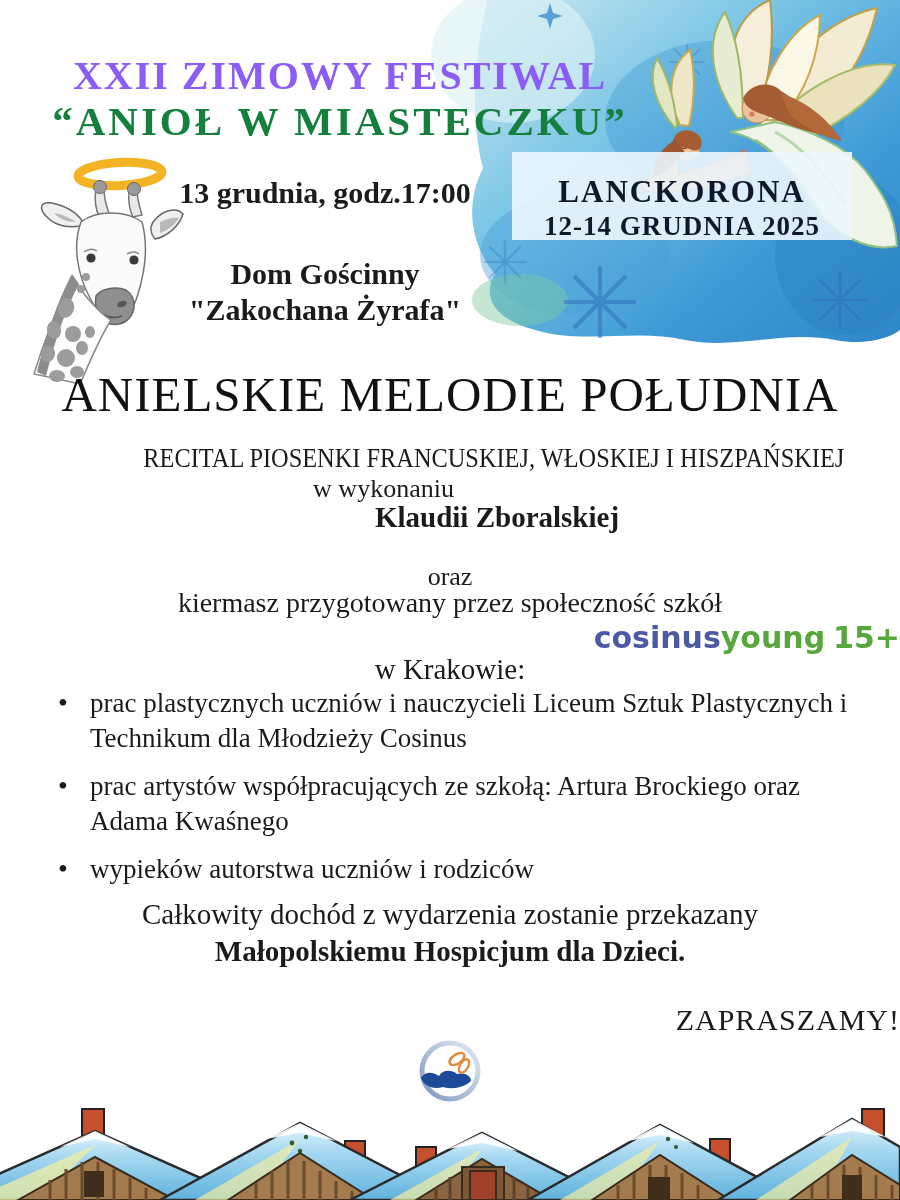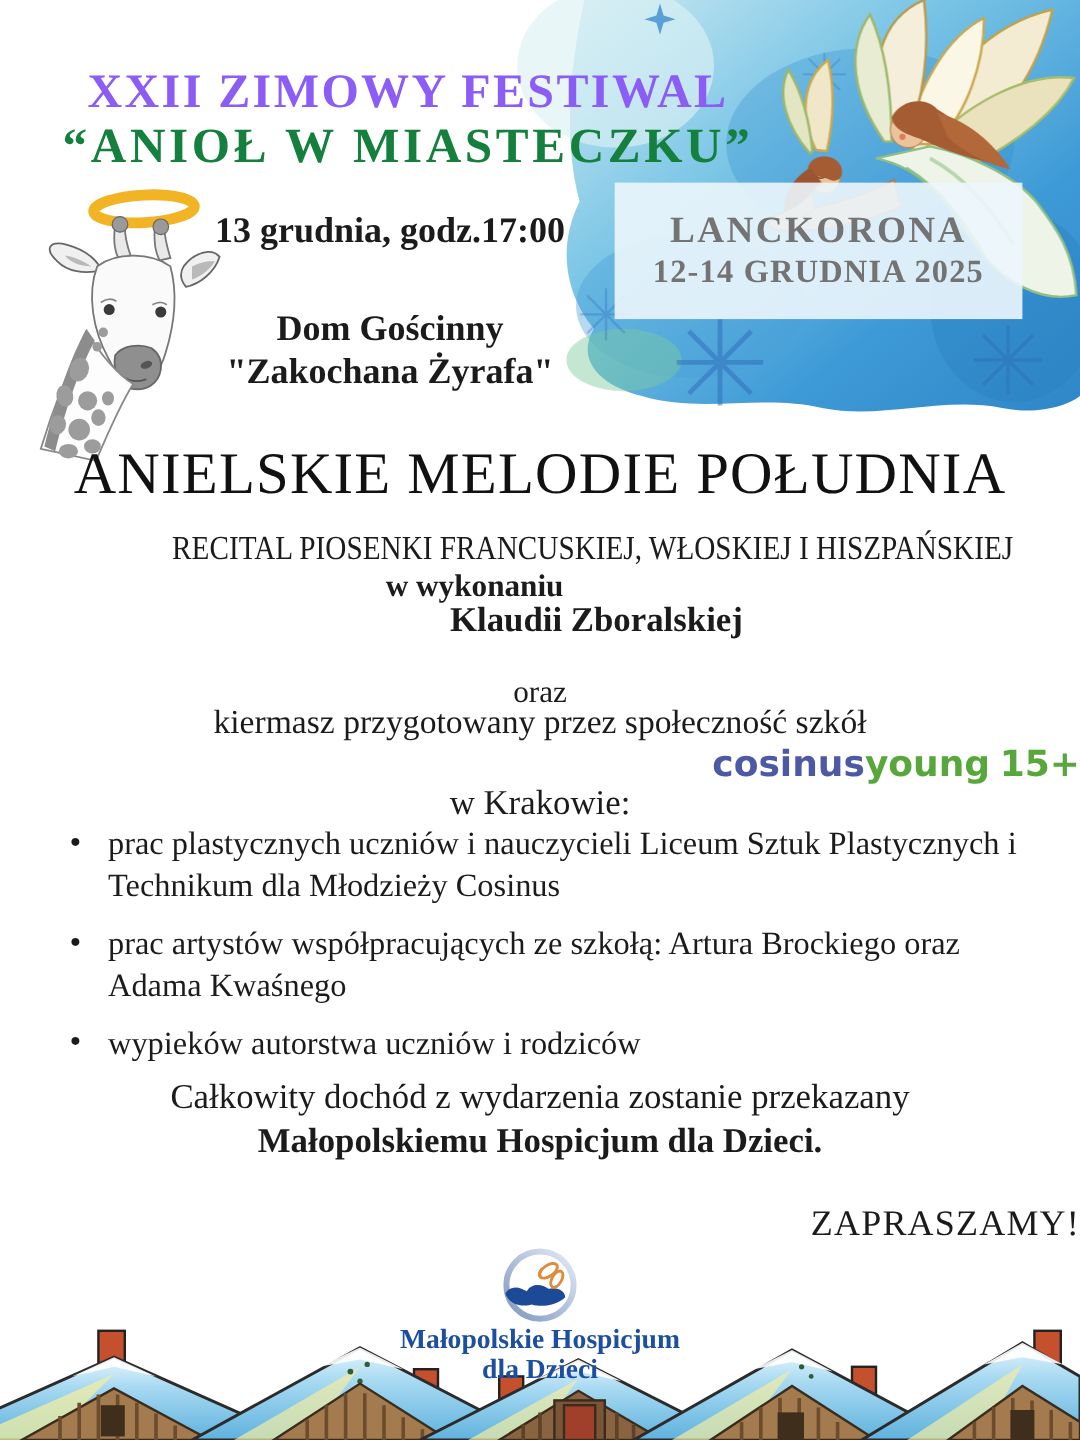--- a/index.html
+++ b/index.html
@@ -11,30 +11,30 @@
   
   #watercolor{left:425px;top:0;width:475px;height:348px;}
   #giraffe{left:10px;top:156px;width:184px;height:232px;}
   
   #festival{top:54px;left:0;width:680px;text-align:center;line-height:1.12;}
   #festival .l1{font-size:40px;font-weight:bold;letter-spacing:2px;color:#8b5cf6;}
   #festival .l2{font-size:41px;font-weight:bold;letter-spacing:3px;color:#15803d;}
   #date-line{top:176px;left:0;width:650px;text-align:center;font-size:30px;font-weight:bold;}
   #venue{top:256px;left:0;width:650px;text-align:center;font-size:30px;font-weight:bold;line-height:1.2;}
   #badge{
-    left:512px;top:152px;width:340px;height:114px;background:rgba(236,246,252,0.9);
-    text-align:center;color:#737373;box-sizing:border-box;padding-top:21px;line-height:1.2;
+    left:512px;top:152px;width:340px;height:88px;background:rgba(236,246,252,0.9);
+    text-align:center;color:#0f172a;box-sizing:border-box;padding-top:21px;line-height:1.2;
   }
   #badge .b1{font-size:31px;font-weight:bold;letter-spacing:2px;}
   #badge .b2{font-size:27px;font-weight:bold;letter-spacing:1px;}
   
   #title{top:366px;left:0;width:900px;text-align:center;font-size:49px;letter-spacing:1px;color:#111;}
   #subtitle{top:442px;left:0;width:900px;text-align:center;font-size:28px;padding-left:44px;}
   #subtitle span{display:inline-block;transform:scaleX(0.87);transform-origin:center;white-space:nowrap;}
-  #wykonaniu{top:474px;left:16px;width:759px;text-align:center;font-size:26px;font-weight:bold;}
+  #wykonaniu{top:474px;left:4px;width:759px;text-align:center;font-size:26px;}
   #performer{top:501px;left:0;width:900px;text-align:center;font-size:29px;font-weight:bold;margin-left:47px;}
   
   #oraz{top:562px;left:0;width:900px;text-align:center;font-size:26px;}
   #kiermasz{top:587px;left:0;width:900px;text-align:center;font-size:28px;}
   #cosinus{top:620px;left:0;width:900px;text-align:right;font-family:"DejaVu Sans",sans-serif;
            font-weight:bold;font-size:30px;letter-spacing:0;}
   #cosinus .c1{color:#4d59a5;}
   #cosinus .c2{color:#57a73c;}
   #cosinus .c3{color:#57a73c;margin-left:8px;}
   #krakowie{top:653px;left:0;width:900px;text-align:center;font-size:29px;}
@@ -217,24 +217,20 @@
     </defs>
     <circle cx="37" cy="31" r="28" fill="#ffffff" stroke="url(#ringGrad)" stroke-width="5"></circle>
     <path d="M8,38 C13,30 21,33 26,36 C30,29 39,30 44,34 C52,32 58,36 58,41 C52,47 40,50 30,47 C20,50 11,46 8,38 Z" fill="#1d4a96"></path>
     <g stroke="#e08a3c" stroke-width="2.4" fill="none">
       <ellipse cx="44" cy="19" rx="8.5" ry="4.5" transform="rotate(-35 44 19)"></ellipse>
       <ellipse cx="51" cy="26" rx="7.5" ry="4" transform="rotate(-60 51 26)"></ellipse>
       <path d="M38,25 q-3,-4 1,-8"></path>
     </g>
   </svg>
 
-  <div id="hospice-name" class="abs">
-    <div>Małopolskie Hospicjum</div>
-    <div>dla Dzieci</div>
-  </div>
 
   <svg id="houses" class="abs" viewBox="0 0 900 95" aria-hidden="true">
     <defs>
       <linearGradient id="roofGrad" x1="0" y1="0" x2="0" y2="1">
         <stop offset="0%" stop-color="#e8f6fc"></stop>
         <stop offset="35%" stop-color="#a9daf2"></stop>
         <stop offset="100%" stop-color="#5fb2dd"></stop>
       </linearGradient>
     </defs>
 

